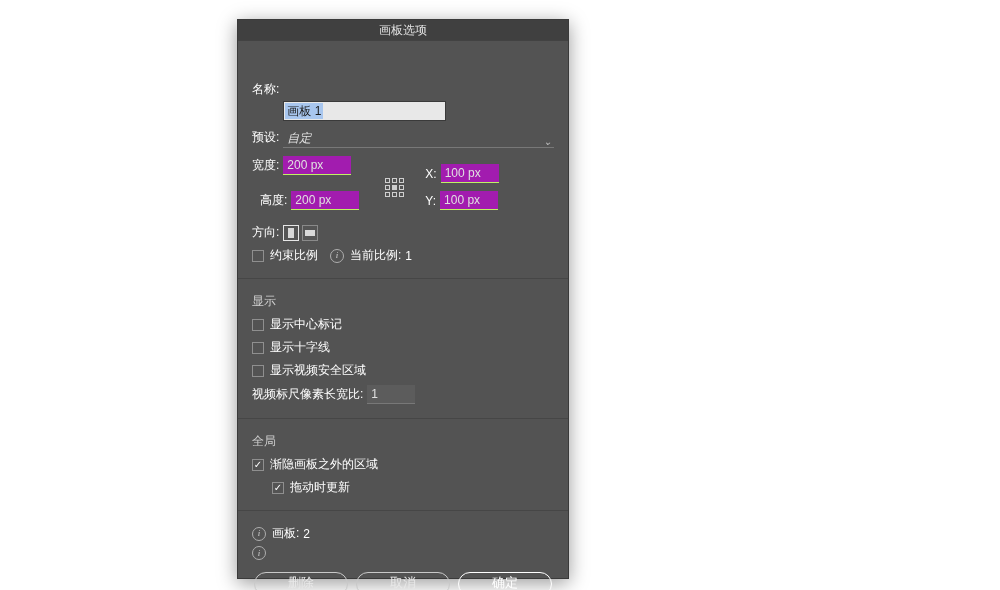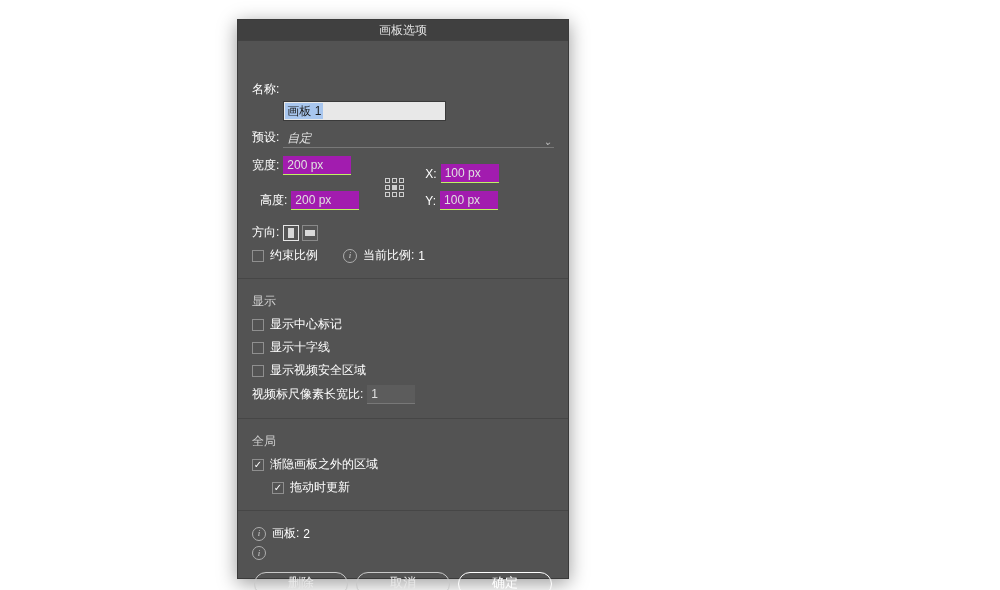--- a/index.html
+++ b/index.html
@@ -247,21 +247,21 @@
       <span class="orient-btn active">
           <span class="orient-ico-port"></span>
         </span>
       <span class="orient-btn">
           <span class="orient-ico-land"></span>
         </span>
     </div>
 
     <div class="row">
       <span class="cb"></span>
-      <span class="label" style="margin-right:25px;">约束比例</span>
+      <span class="label" style="margin-right:12px;">约束比例</span>
       <span class="info-ico">i</span>
       <span class="label">当前比例:</span>
       <span class="label">1</span>
     </div>
 
     <div class="divider"></div>
 
     <div class="section-title">显示</div>
     <div class="row">
       <span class="cb"></span>

